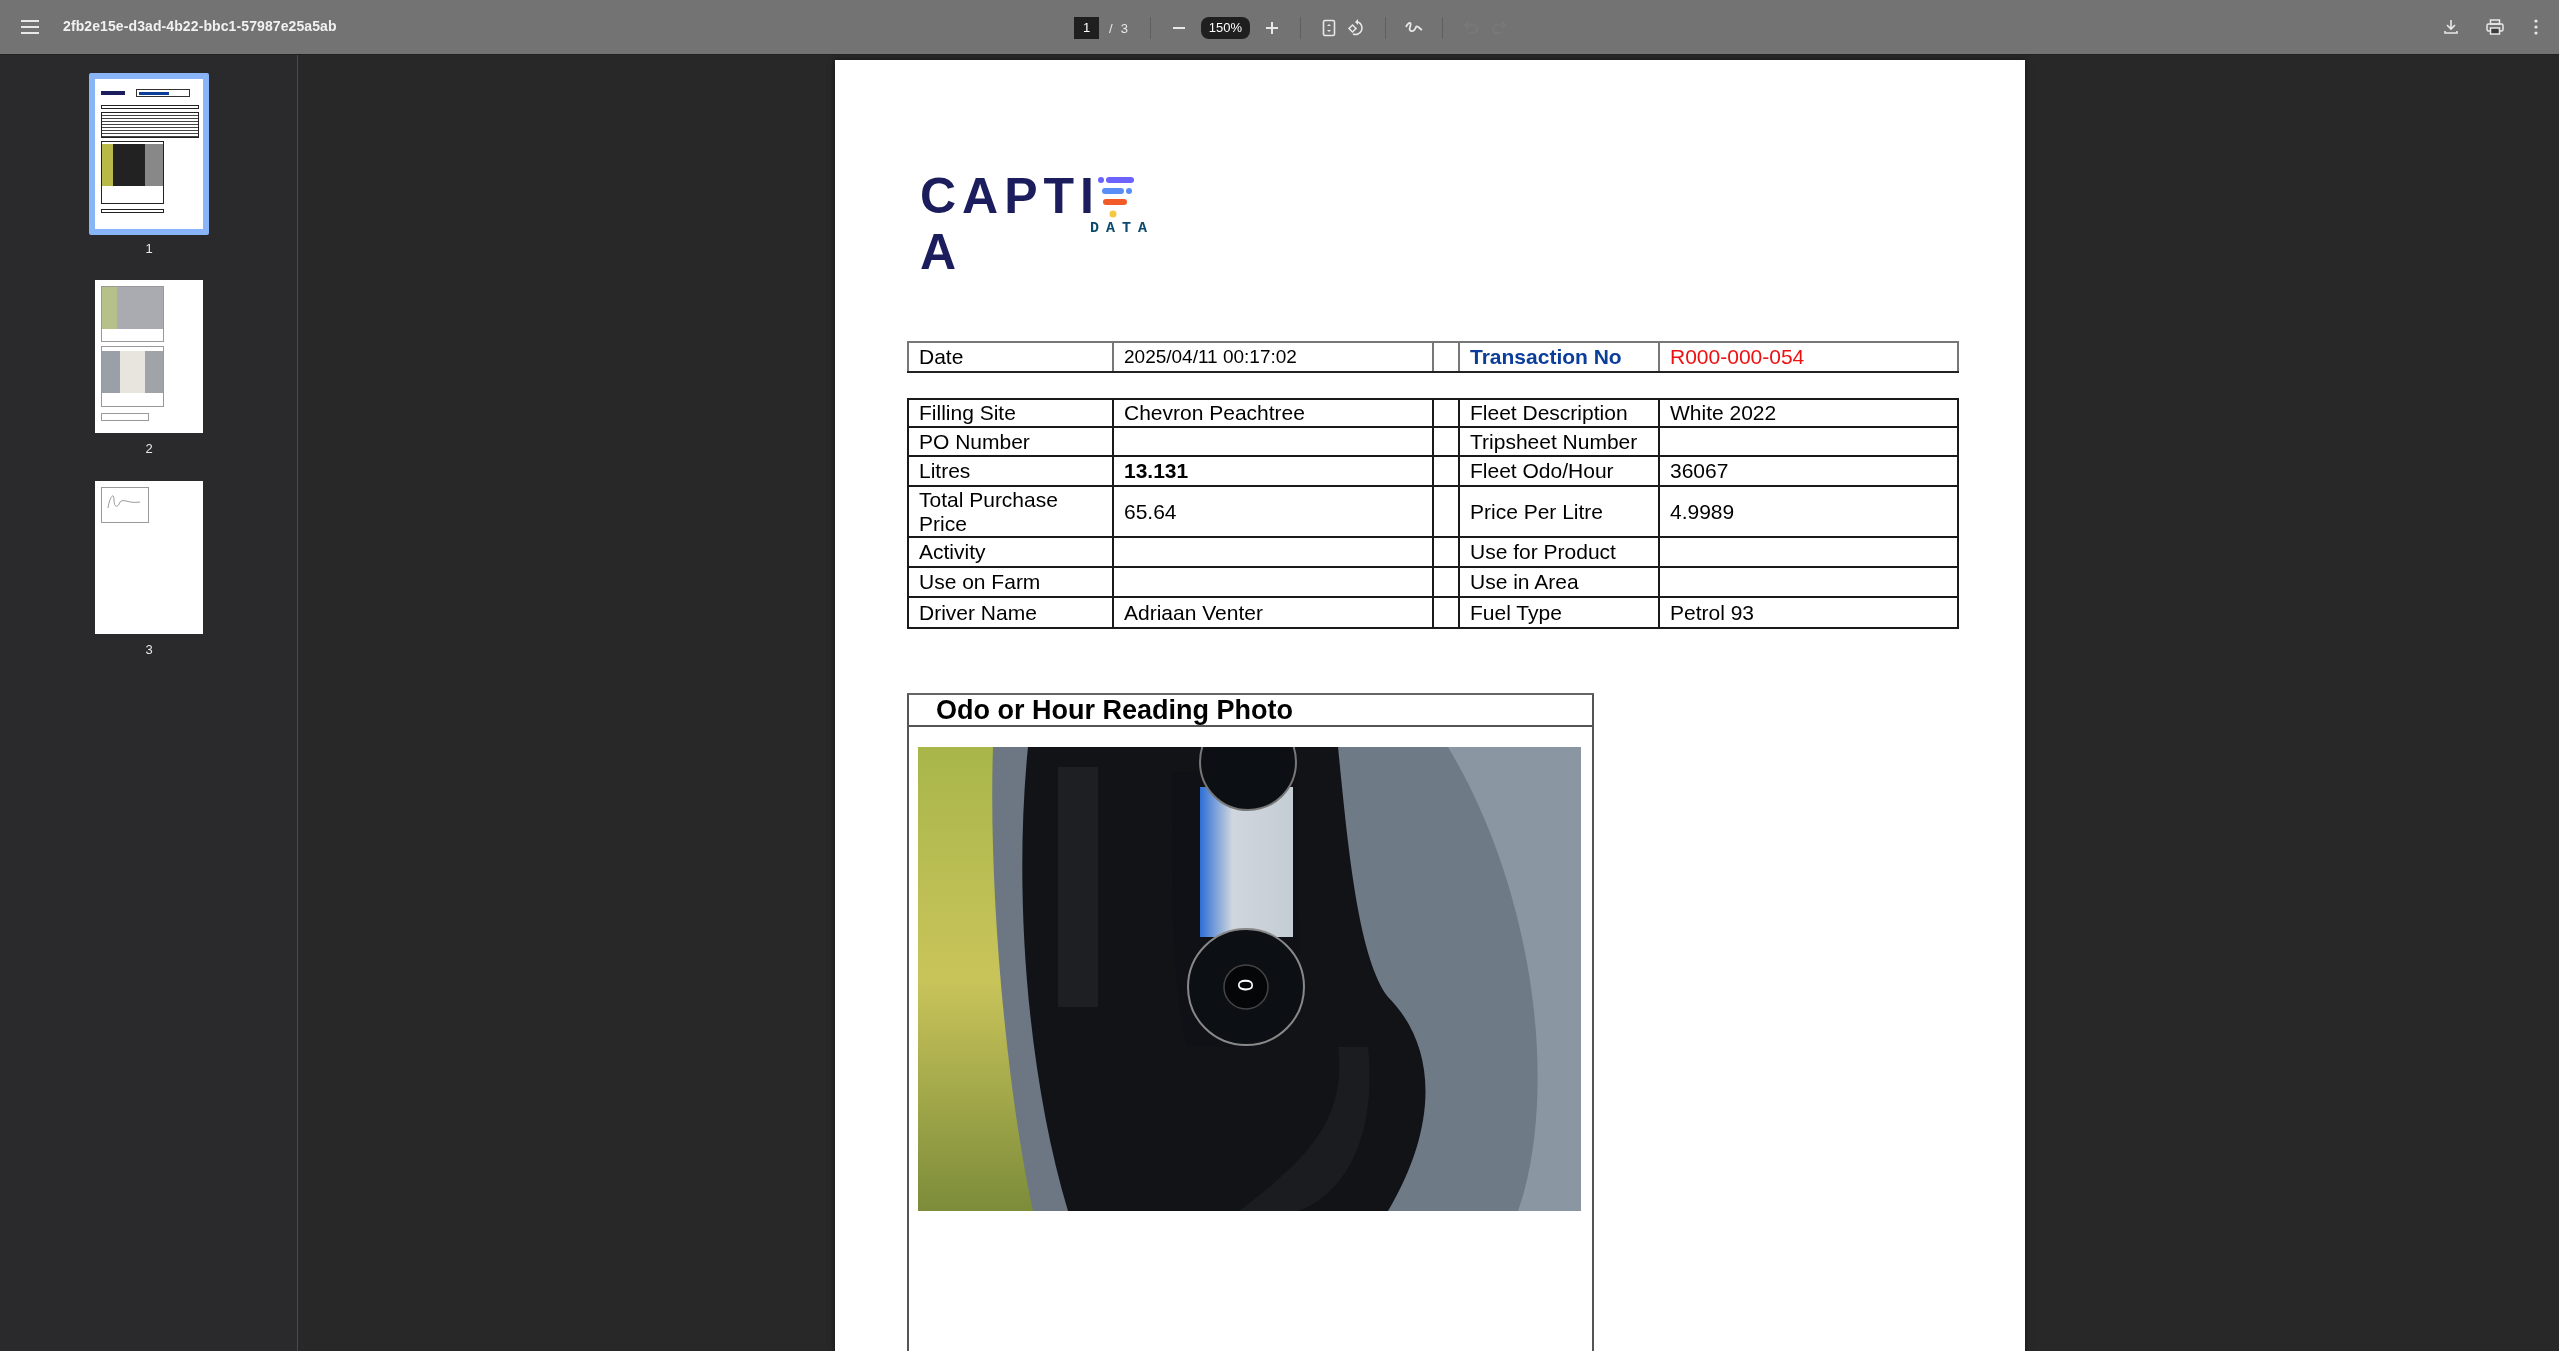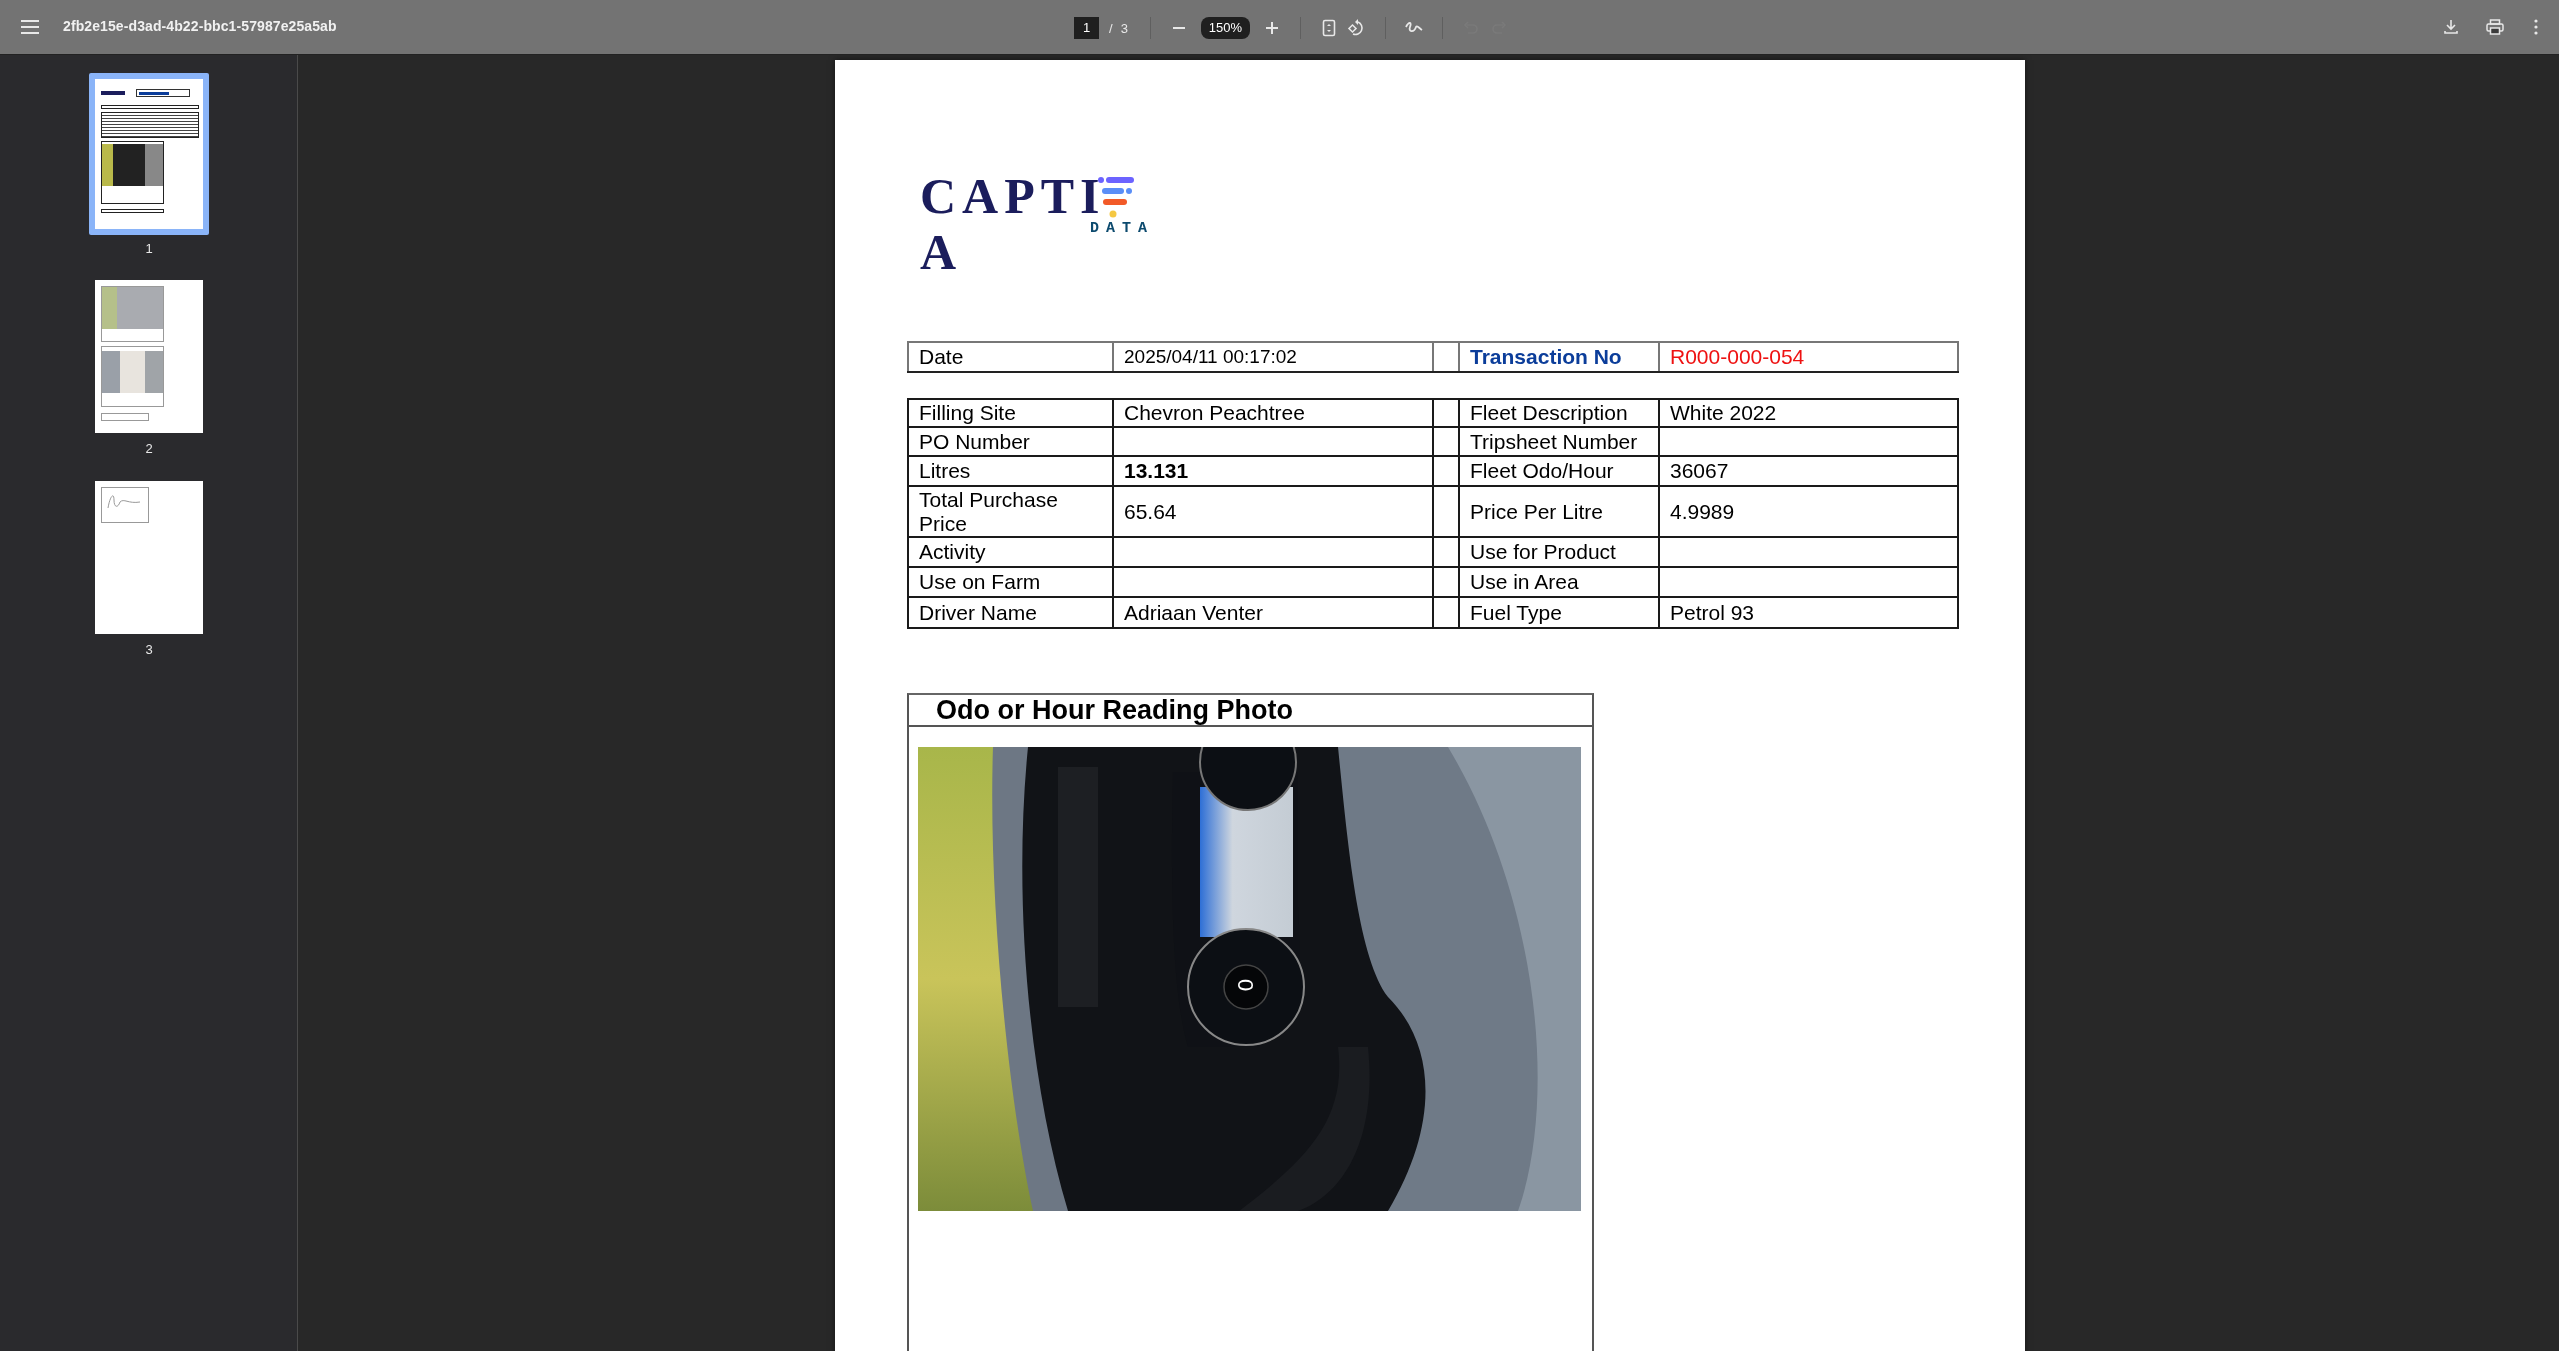--- a/index.html
+++ b/index.html
@@ -18,21 +18,21 @@
   .zoom-input { width: 49px; height: 22px; background: #1f1f1f; color: #fff; font-size: 13px; text-align: center; line-height: 22px; margin: 0 8px; border-radius: 8px; }
   .tb-right { position: absolute; right: 8px; top: 15px; display: flex; align-items: center; gap: 8px; }
   .sidebar { position: absolute; left: 0; top: 55px; width: 298px; height: 1296px; background: #2a2a2d; border-right: 1px solid #4a4a4a; }
   .thumb { position: absolute; cursor: pointer; }
   .thumb .pg { background: #fff; position: absolute; }
   .thumb.sel .frame { position: absolute; background: #8ab4f8; }
   .thumb-num { position: absolute; color: #e8e8e8; font-size: 13px; width: 40px; text-align: center; }
   .viewer { position: absolute; left: 299px; top: 55px; width: 2260px; height: 1296px; background: #282828; overflow: hidden; }
   .page { position: absolute; left: 536px; top: 5px; width: 1190px; height: 1400px; background: #fff; box-shadow: 0 0 6px rgba(0,0,0,0.5); }
   .logo { position: absolute; left: 85px; top: 108px; width: 260px; height: 80px; }
-  .logo-text { position: absolute; left: 0; top: 0; font-size: 50px; font-weight: bold; color: #1b1d5c; letter-spacing: 6px; font-family: Liberation Serif, serif; line-height: 56px; }
+  .logo-text { position: absolute; left: 0; top: 0; font-size: 50px; font-weight: bold; color: #1b1d5c; letter-spacing: 6px; font-family: Liberation Sans, sans-serif; line-height: 56px; }
   .logo-sub { position: absolute; left: 170px; top: 52px; font-size: 15px; font-weight: bold; color: #0c4a6e; letter-spacing: 7px; font-family: Liberation Mono, monospace; text-align: right; }
   .title-box { position: absolute; left: 440px; top: 106px; width: 586px; height: 81px; border: 2px solid #333; border-right-color: #222; }
   .title-text { position: absolute; left: 14px; top: 16px; font-size: 49px; font-weight: bold; color: #0b3d9a; font-family: "Liberation Sans", sans-serif; letter-spacing: -0.5px; }
   table.grid { position: absolute; border-collapse: collapse; table-layout: fixed; }
   table.grid td { border: 2px solid #1a1a1a; font-size: 21px; color: #000; padding: 0 10px; vertical-align: middle; line-height: 24px; }
   table.grid td.gap { padding: 0; }
   .bold { font-weight: bold; }
   .blue { color: #0b3d9a !important; font-weight: bold; }
   .red { color: #e11 !important; }
   .photo-box { position: absolute; left: 72px; top: 633px; width: 687px; height: 760px; border: 2px solid #555; border-top-color: #666; }

